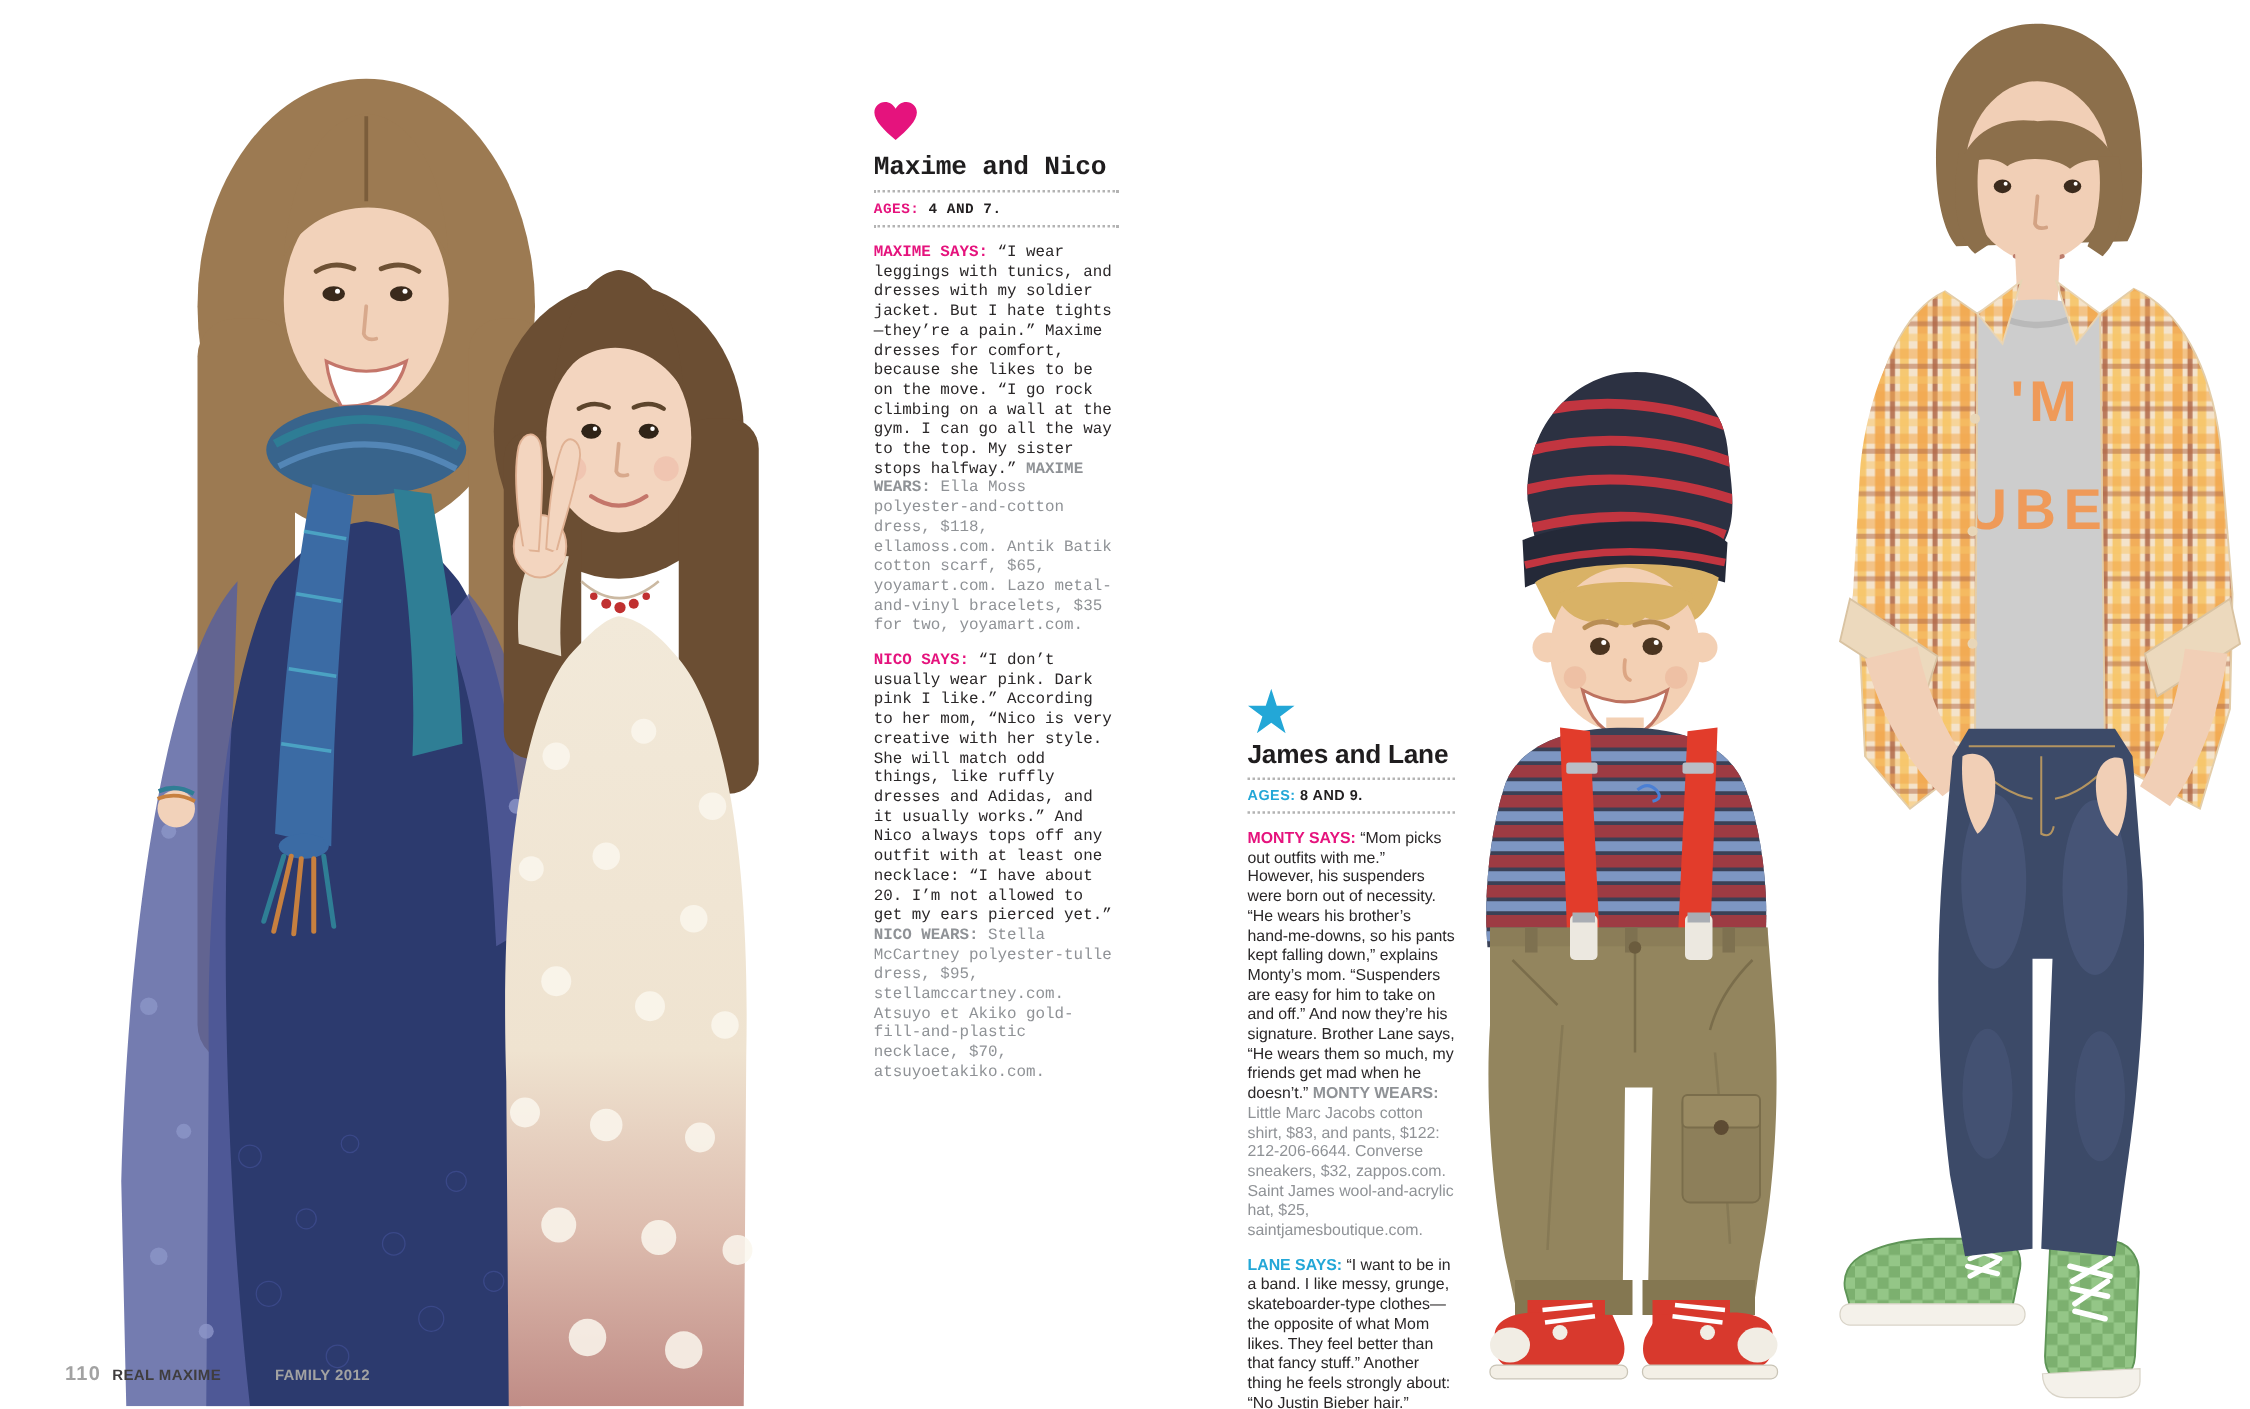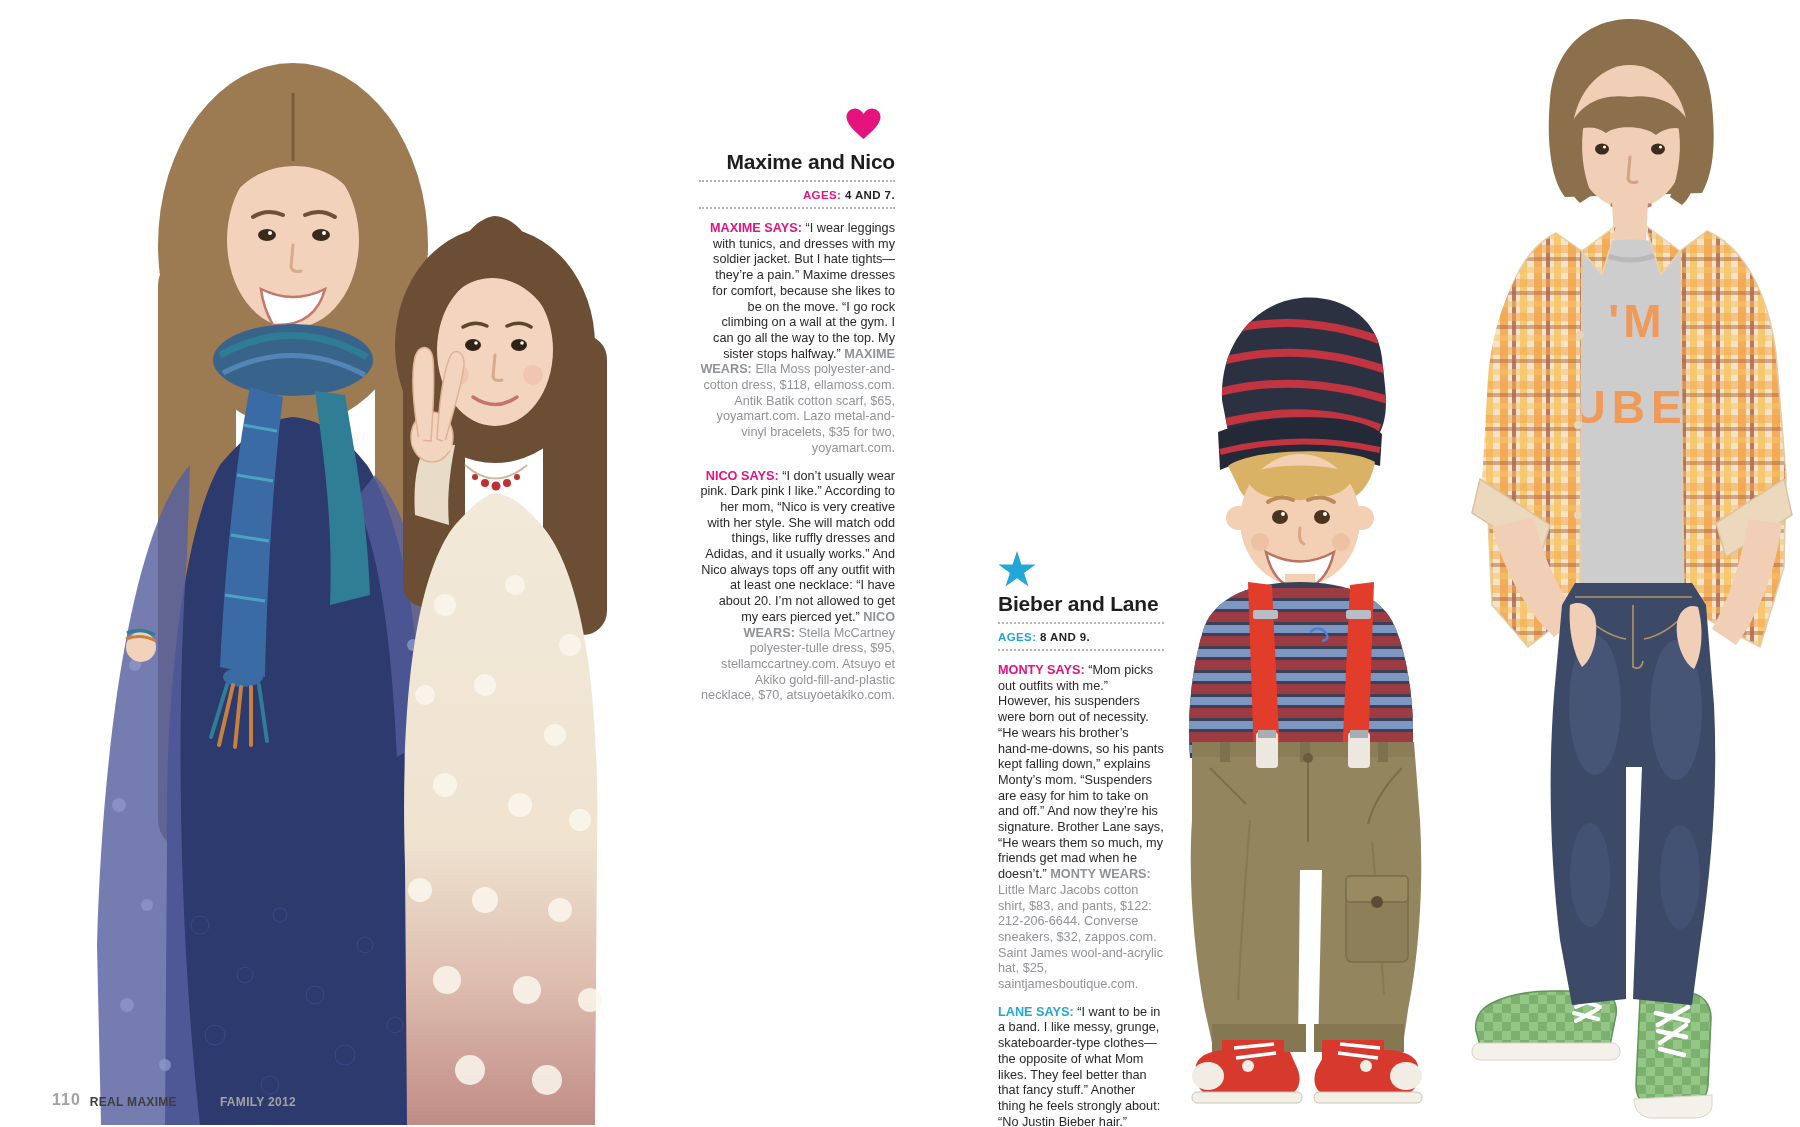--- a/index.html
+++ b/index.html
@@ -5,32 +5,32 @@
   html,body{margin:0;padding:0;}
   body{
     width:1800px;height:1127px;position:relative;overflow:hidden;
     background:#ffffff;
     font-family:"Liberation Sans","DejaVu Sans",sans-serif;
     -webkit-font-smoothing:antialiased;
   }
   .photo{position:absolute;}
   .col{position:absolute;}
   .col h2{margin:0;font-size:21px;font-weight:700;color:#1f1d1e;letter-spacing:-0.2px;}
-  .col1{left:699px;top:108px;width:196px;text-align:right;}
+  .col1{left:699px;top:81px;width:196px;font-family:Liberation Mono, monospace;}
   .col2{left:998px;top:550px;width:166px;text-align:left;}
   .icon-row{height:36px;margin-bottom:6px;}
   .icon-row.right{padding-right:14px;}
   .rule{border-bottom:2px dotted #b3b3b3;height:0;margin:6px 0 7px;}
   .ages{font-size:11.5px;font-weight:700;color:#221f20;letter-spacing:0.4px;}
   .para{font-size:12.7px;line-height:15.7px;margin:12px 0 0;color:#2a2728;}
   .label{font-weight:700;}
   .pink{color:#e5137d;}
   .cyan{color:#23a7d7;}
   .gray{color:#8f9296;}
-  .footer{position:absolute;left:52px;top:1091px;display:flex;align-items:flex-end;gap:9px;}
+  .footer{position:absolute;left:52px;top:1091px;display:flex;align-items:center;gap:9px;}
   .footer .pagenum{font-size:16px;font-weight:700;color:#a2a2a2;letter-spacing:1px;}
   .footer .brand{font-size:12px;font-weight:700;color:#3f3d3e;letter-spacing:0.3px;}
   .footer .issue{font-size:12px;font-weight:700;color:#a2a2a2;letter-spacing:0.3px;padding-left:34px;}
 </style>
 </head>
 <body>
 
 <div class="photo" style="left:15px;top:45px;width:740px;height:1080px;">
 <svg width="740" height="1080" viewBox="0 0 740 1080">
   <defs>
@@ -390,21 +390,21 @@
   <p class="para"><span class="label pink">MAXIME SAYS:</span> <span>“I wear leggings with tunics, and dresses with my soldier jacket. But I hate tights—they’re a pain.” Maxime dresses for comfort, because she likes to be on the move. “I go rock climbing on a wall at the gym. I can go all the way to the top. My sister stops halfway.”</span> <span class="label gray">MAXIME WEARS:</span> <span class="gray">Ella Moss polyester-and-cotton dress, $118, ellamoss.com. Antik Batik cotton scarf, $65, yoyamart.com. Lazo metal-and-vinyl bracelets, $35 for two, yoyamart.com.</span></p>
   <p class="para"><span class="label pink">NICO SAYS:</span> <span>“I don’t usually wear pink. Dark pink I like.” According to her mom, “Nico is very creative with her style. She will match odd things, like ruffly dresses and Adidas, and it usually works.” And Nico always tops off any outfit with at least one necklace: “I have about 20. I’m not allowed to get my ears pierced yet.”</span> <span class="label gray">NICO WEARS:</span> <span class="gray">Stella McCartney polyester-tulle dress, $95, stellamccartney.com. Atsuyo et Akiko gold-fill-and-plastic necklace, $70, atsuyoetakiko.com.</span></p>
 </div>
 
 <div class="col col2">
   <div class="icon-row">
     <svg width="38" height="37" viewBox="0 0 38 37" style="display:inline-block">
       <polygon points="19,1 23.4,14.6 37.6,14.6 26.1,23.1 30.5,36.6 19,28.2 7.5,36.6 11.9,23.1 0.4,14.6 14.6,14.6" fill="#23a7d7"></polygon>
     </svg>
   </div>
-  <h2>Bieber and Lane</h2>
+  <h2>James and Lane</h2>
   <div class="rule"></div>
   <div class="ages"><span class="cyan">AGES:</span> <span>8 AND 9.</span></div>
   <div class="rule"></div>
   <p class="para"><span class="label pink">MONTY SAYS:</span> <span>“Mom picks out outfits with me.” However, his suspenders were born out of necessity. “He wears his brother’s hand-me-downs, so his pants kept falling down,” explains Monty’s mom. “Suspenders are easy for him to take on and off.” And now they’re his signature. Brother Lane says, “He wears them so much, my friends get mad when he doesn’t.”</span> <span class="label gray">MONTY WEARS:</span> <span class="gray">Little Marc Jacobs cotton shirt, $83, and pants, $122: 212-206-6644. Converse sneakers, $32, zappos.com. Saint James wool-and-acrylic hat, $25, saintjamesboutique.com.</span></p>
   <p class="para"><span class="label cyan">LANE SAYS:</span> <span>“I want to be in a band. I like messy, grunge, skateboarder-type clothes—the opposite of what Mom likes. They feel better than that fancy stuff.” Another thing he feels strongly about: “No Justin Bieber hair.”</span> <span class="label gray">LANE WEARS:</span> <span class="gray">Splendid Mills Jr. cotton shirt, $98, splendid.com. Bellerose cotton T-shirt, $39, yoyamart.com. GapKids jeans, $25, gap.com. Vans sneakers, $35, zappos.com.</span></p>
 </div>
 
 <div class="footer">
   <span class="pagenum">110</span>
   <span class="brand">REAL MAXIME</span>

